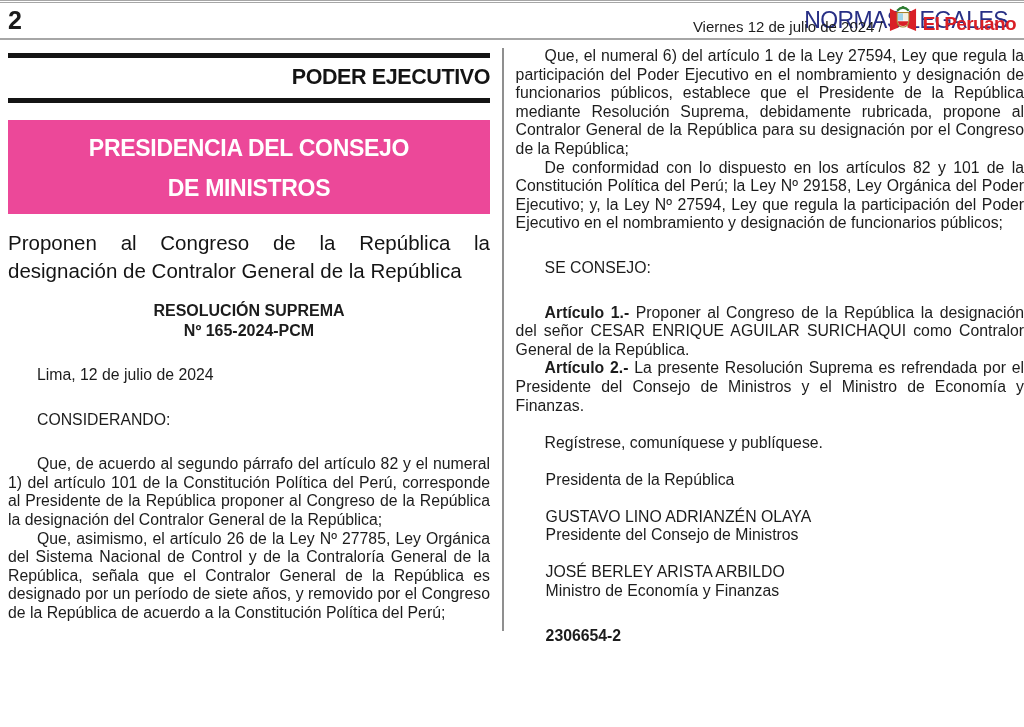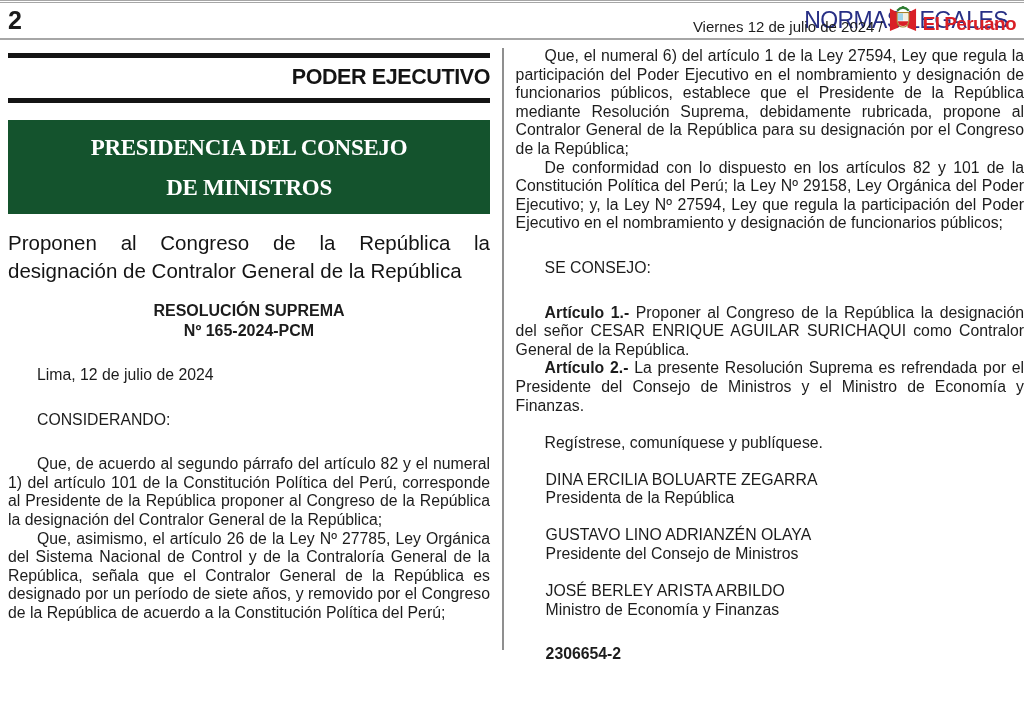--- a/index.html
+++ b/index.html
@@ -88,21 +88,21 @@
   <div class="columns">
 
     <div class="col-left">
 
       <div class="banner">
         <div class="rule-a"></div>
         <div class="banner-text">PODER EJECUTIVO</div>
         <div class="rule-b"></div>
       </div>
 
-      <div class="entity-box" style="background: #14532d; font-family: Liberation Serif, serif;">
+      <div class="entity-box" style="background: #ec4899;">
         <div>PRESIDENCIA DEL CONSEJO</div>
         <div>DE MINISTROS</div>
       </div>
 
       <h1 class="article-title">Proponen al Congreso de la República la designación de Contralor General de la República</h1>
 
       <div class="res-heading">
         <div>RESOLUCIÓN SUPREMA</div>
         <div>Nº 165-2024-PCM</div>
       </div>
@@ -120,21 +120,20 @@
       <p class="para">De conformidad con lo dispuesto en los artículos 82 y 101 de la Constitución Política del Perú; la Ley Nº 29158, Ley Orgánica del Poder Ejecutivo; y, la Ley Nº 27594, Ley que regula la participación del Poder Ejecutivo en el nombramiento y designación de funcionarios públicos;</p>
 
       <p class="line sp2">SE CONSEJO:</p>
 
       <p class="para sp2"><b>Artículo 1.-</b><span> Proponer al Congreso de la República la designación del señor CESAR ENRIQUE AGUILAR SURICHAQUI como Contralor General de la República.</span></p>
       <p class="para"><b>Artículo 2.-</b><span> La presente Resolución Suprema es refrendada por el Presidente del Consejo de Ministros y el Ministro de Economía y Finanzas.</span></p>
 
       <p class="line sp">Regístrese, comuníquese y publíquese.</p>
 
       <div class="sig sp">
-        <div>DINA ERCILIA BOLUARTE ZEGARRA</div>
         <div>Presidenta de la República</div>
       </div>
       <div class="sig sp">
         <div>GUSTAVO LINO ADRIANZÉN OLAYA</div>
         <div>Presidente del Consejo de Ministros</div>
       </div>
       <div class="sig sp">
         <div>JOSÉ BERLEY ARISTA ARBILDO</div>
         <div>Ministro de Economía y Finanzas</div>
       </div>

